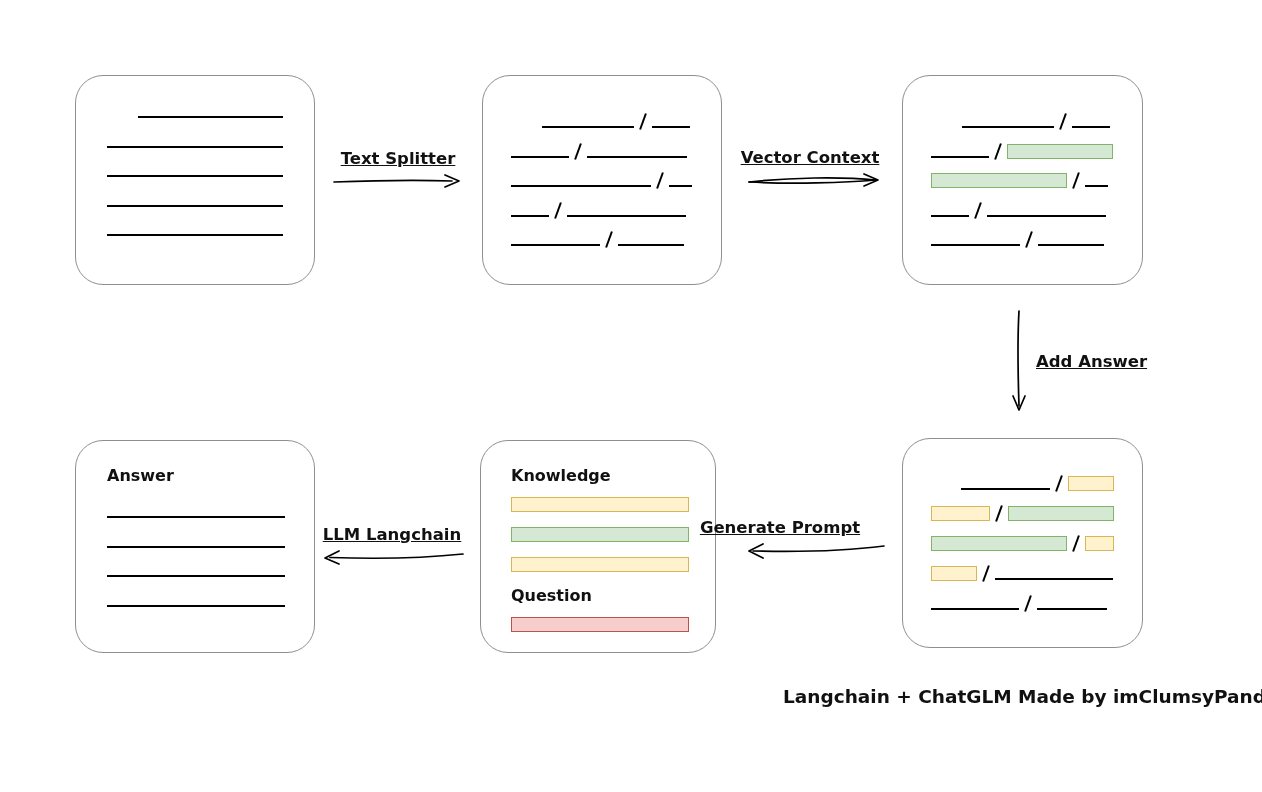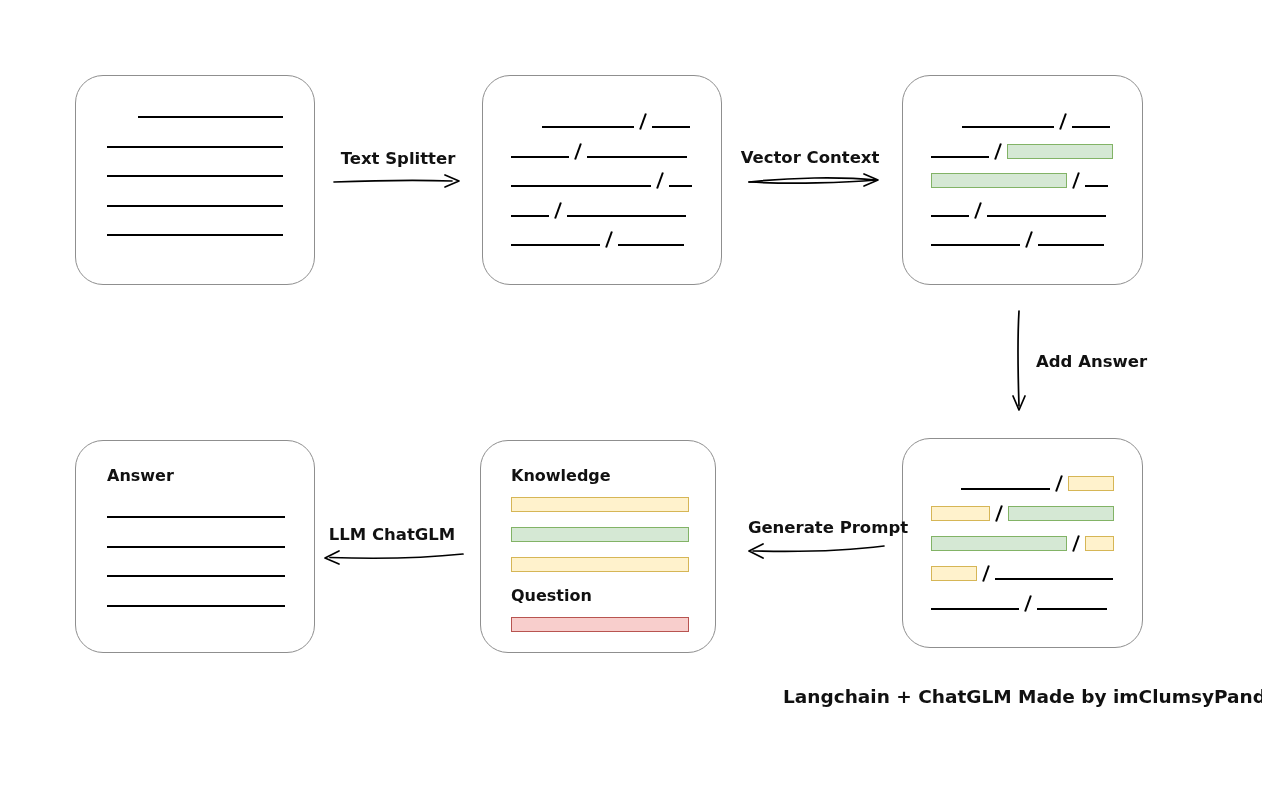--- a/index.html
+++ b/index.html
@@ -75,27 +75,28 @@
   .bar-r { background:var(--rfill,#f8cecc); border:1.5px solid var(--rbord,#b85450); }
 
   .box-label {
     font-size:16px; font-weight:600; color:#111;
     white-space:nowrap; line-height:20px;
   }
   .arrow-label {
     position:absolute;
     font-size:16.5px; font-weight:600; color:#111;
     white-space:nowrap;
+    text-decoration:underline;
   }
   .center { text-align:center; }
 
   #lbl-text-splitter   { left:318px;  top:149px; width:160px; }
   #lbl-vector-search   { left:730px;  top:148px; width:160px; }
   #lbl-add-context     { left:1036px; top:352px; width:130px; }
-  #lbl-generate-prompt { left:738px;  top:518px; width:180px; }
+  #lbl-generate-prompt { left:690px;  top:518px; width:180px; }
   #lbl-llm-response    { left:312px;  top:525px; width:160px; }
 
   #caption {
     position:absolute;
     left:783px; top:686px;
     font-size:18.5px; font-weight:600; color:#111;
     white-space:nowrap;
   }
   #arrow-layer {
     position:absolute; left:0; top:0;
@@ -281,16 +282,16 @@
     <g>
       <path d="M463,554 C425,558 375,559 330,557.5"></path>
       <polyline points="339,551 325,558 339,564"></polyline>
     </g>
   </svg>
 
   <div class="arrow-label center" id="lbl-text-splitter">Text Splitter</div>
   <div class="arrow-label center" id="lbl-vector-search">Vector Context</div>
   <div class="arrow-label" id="lbl-add-context">Add Answer</div>
   <div class="arrow-label center" id="lbl-generate-prompt">Generate Prompt</div>
-  <div class="arrow-label center" id="lbl-llm-response">LLM ChatGLM</div>
+  <div class="arrow-label center" id="lbl-llm-response">LLM Langchain</div>
 
   <div id="caption">Langchain + ChatGLM Made by imClumsyPanda</div>
 </div>
 
 </body></html>

